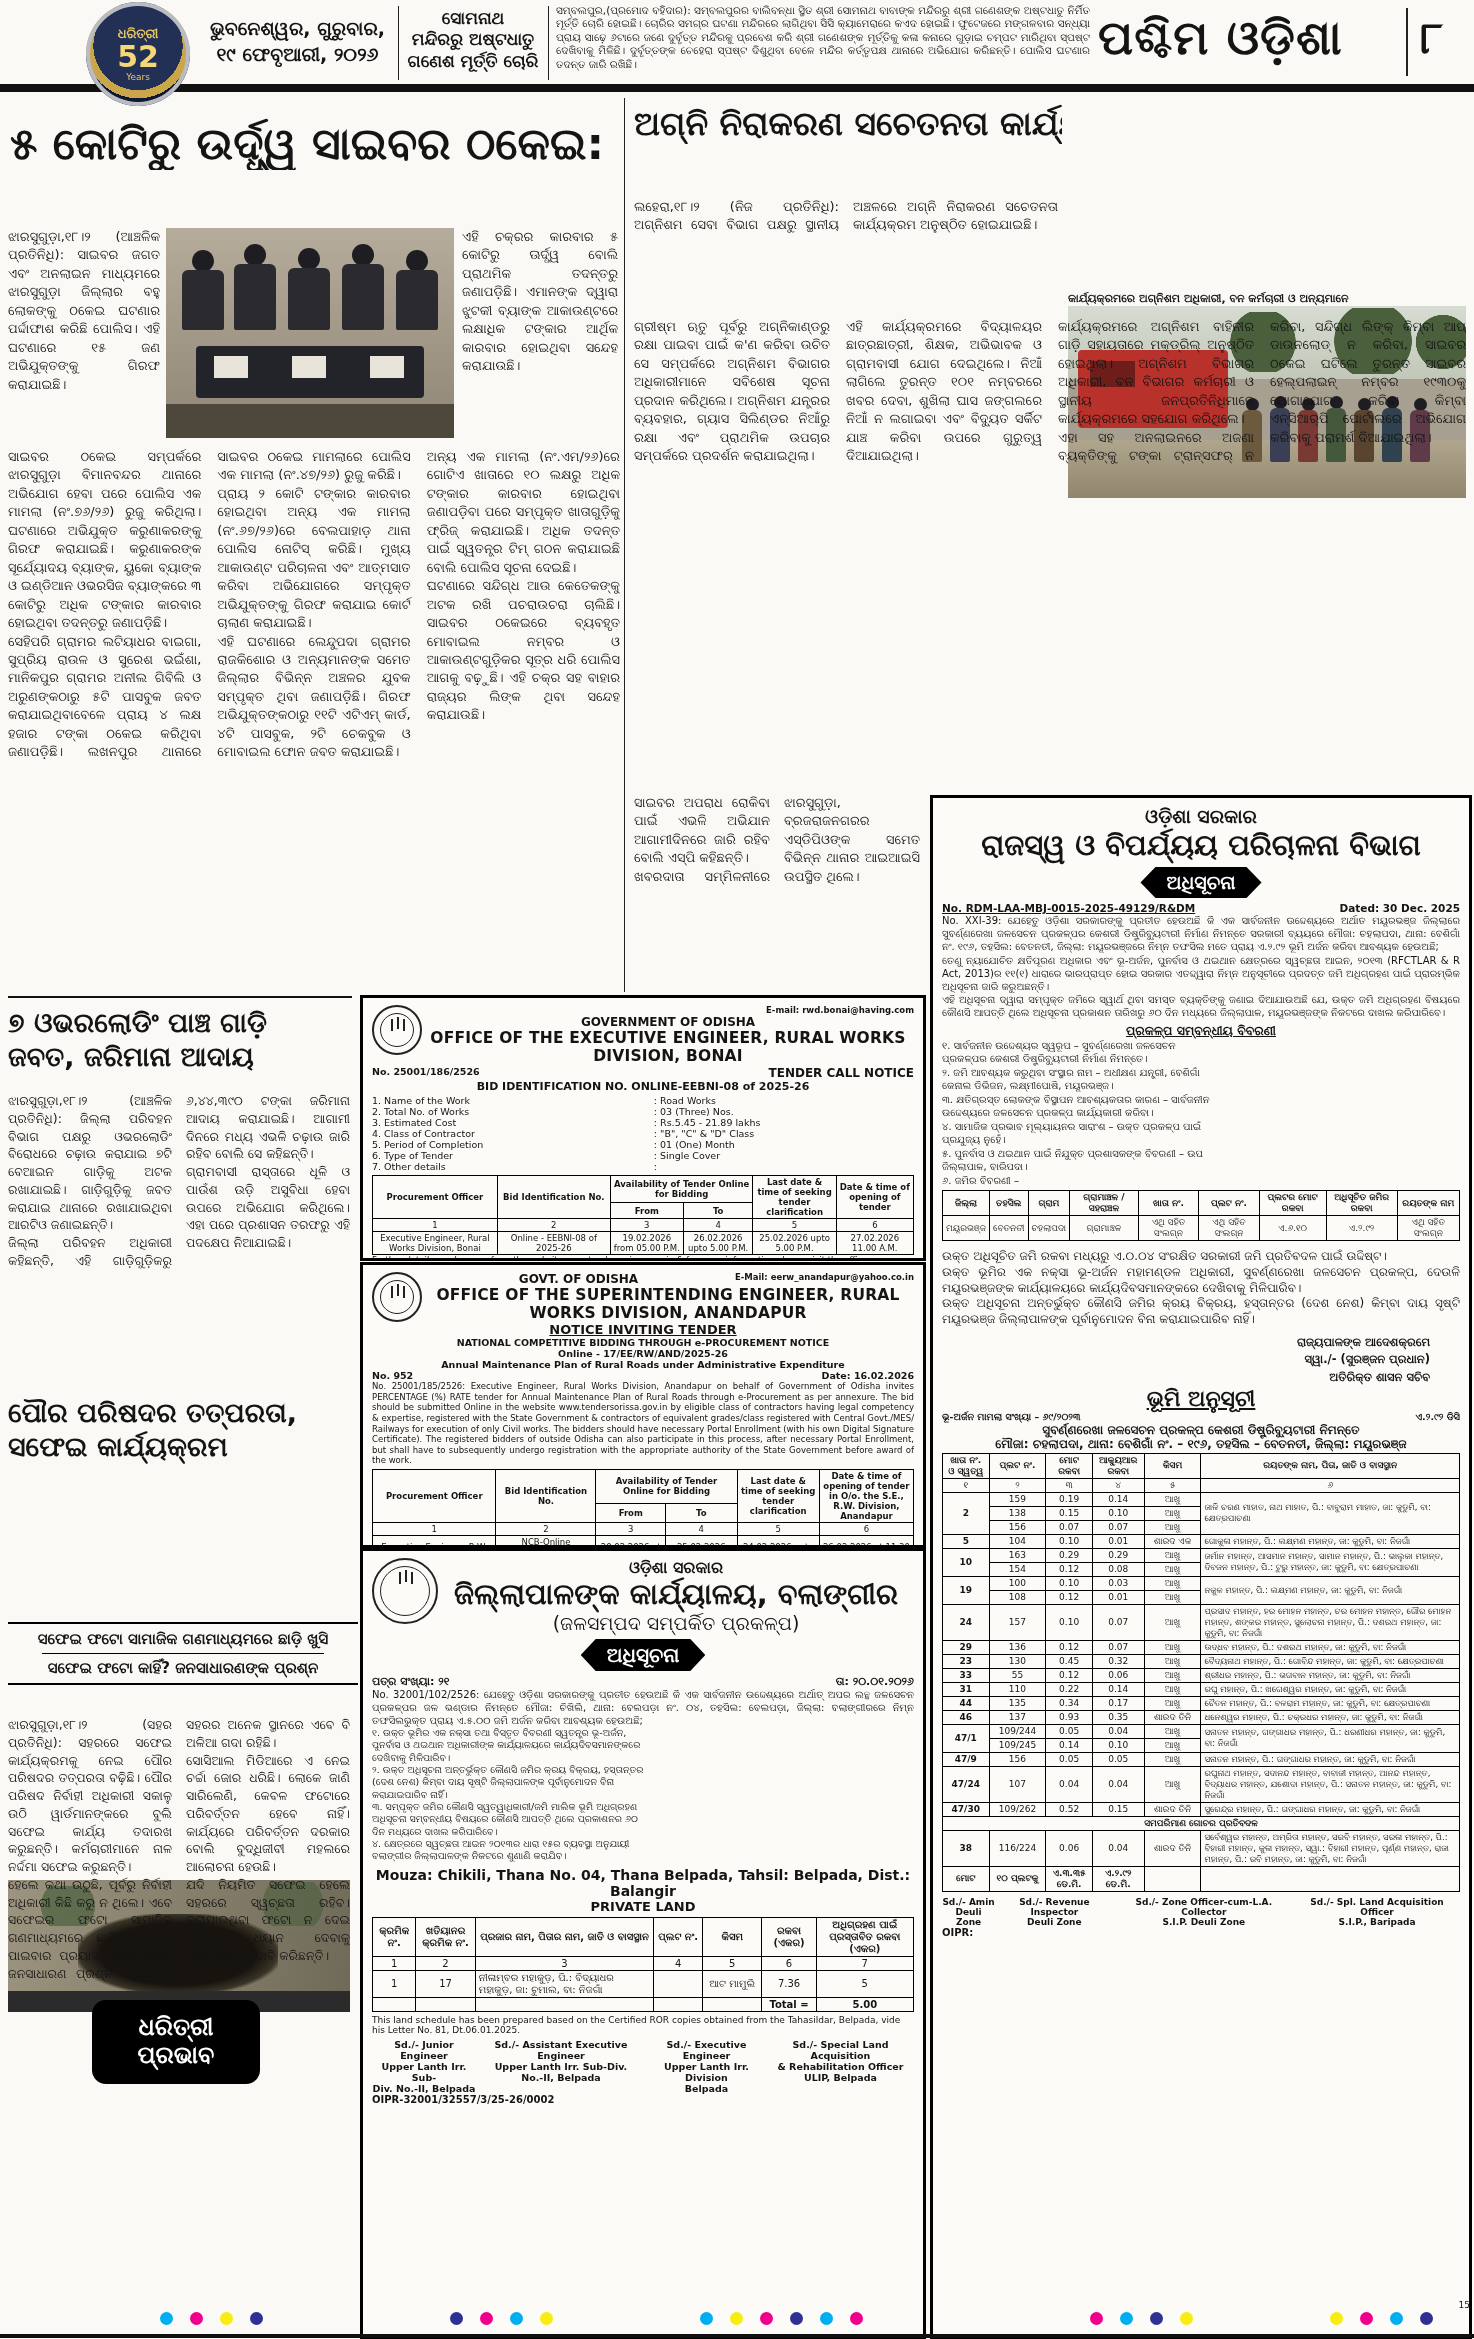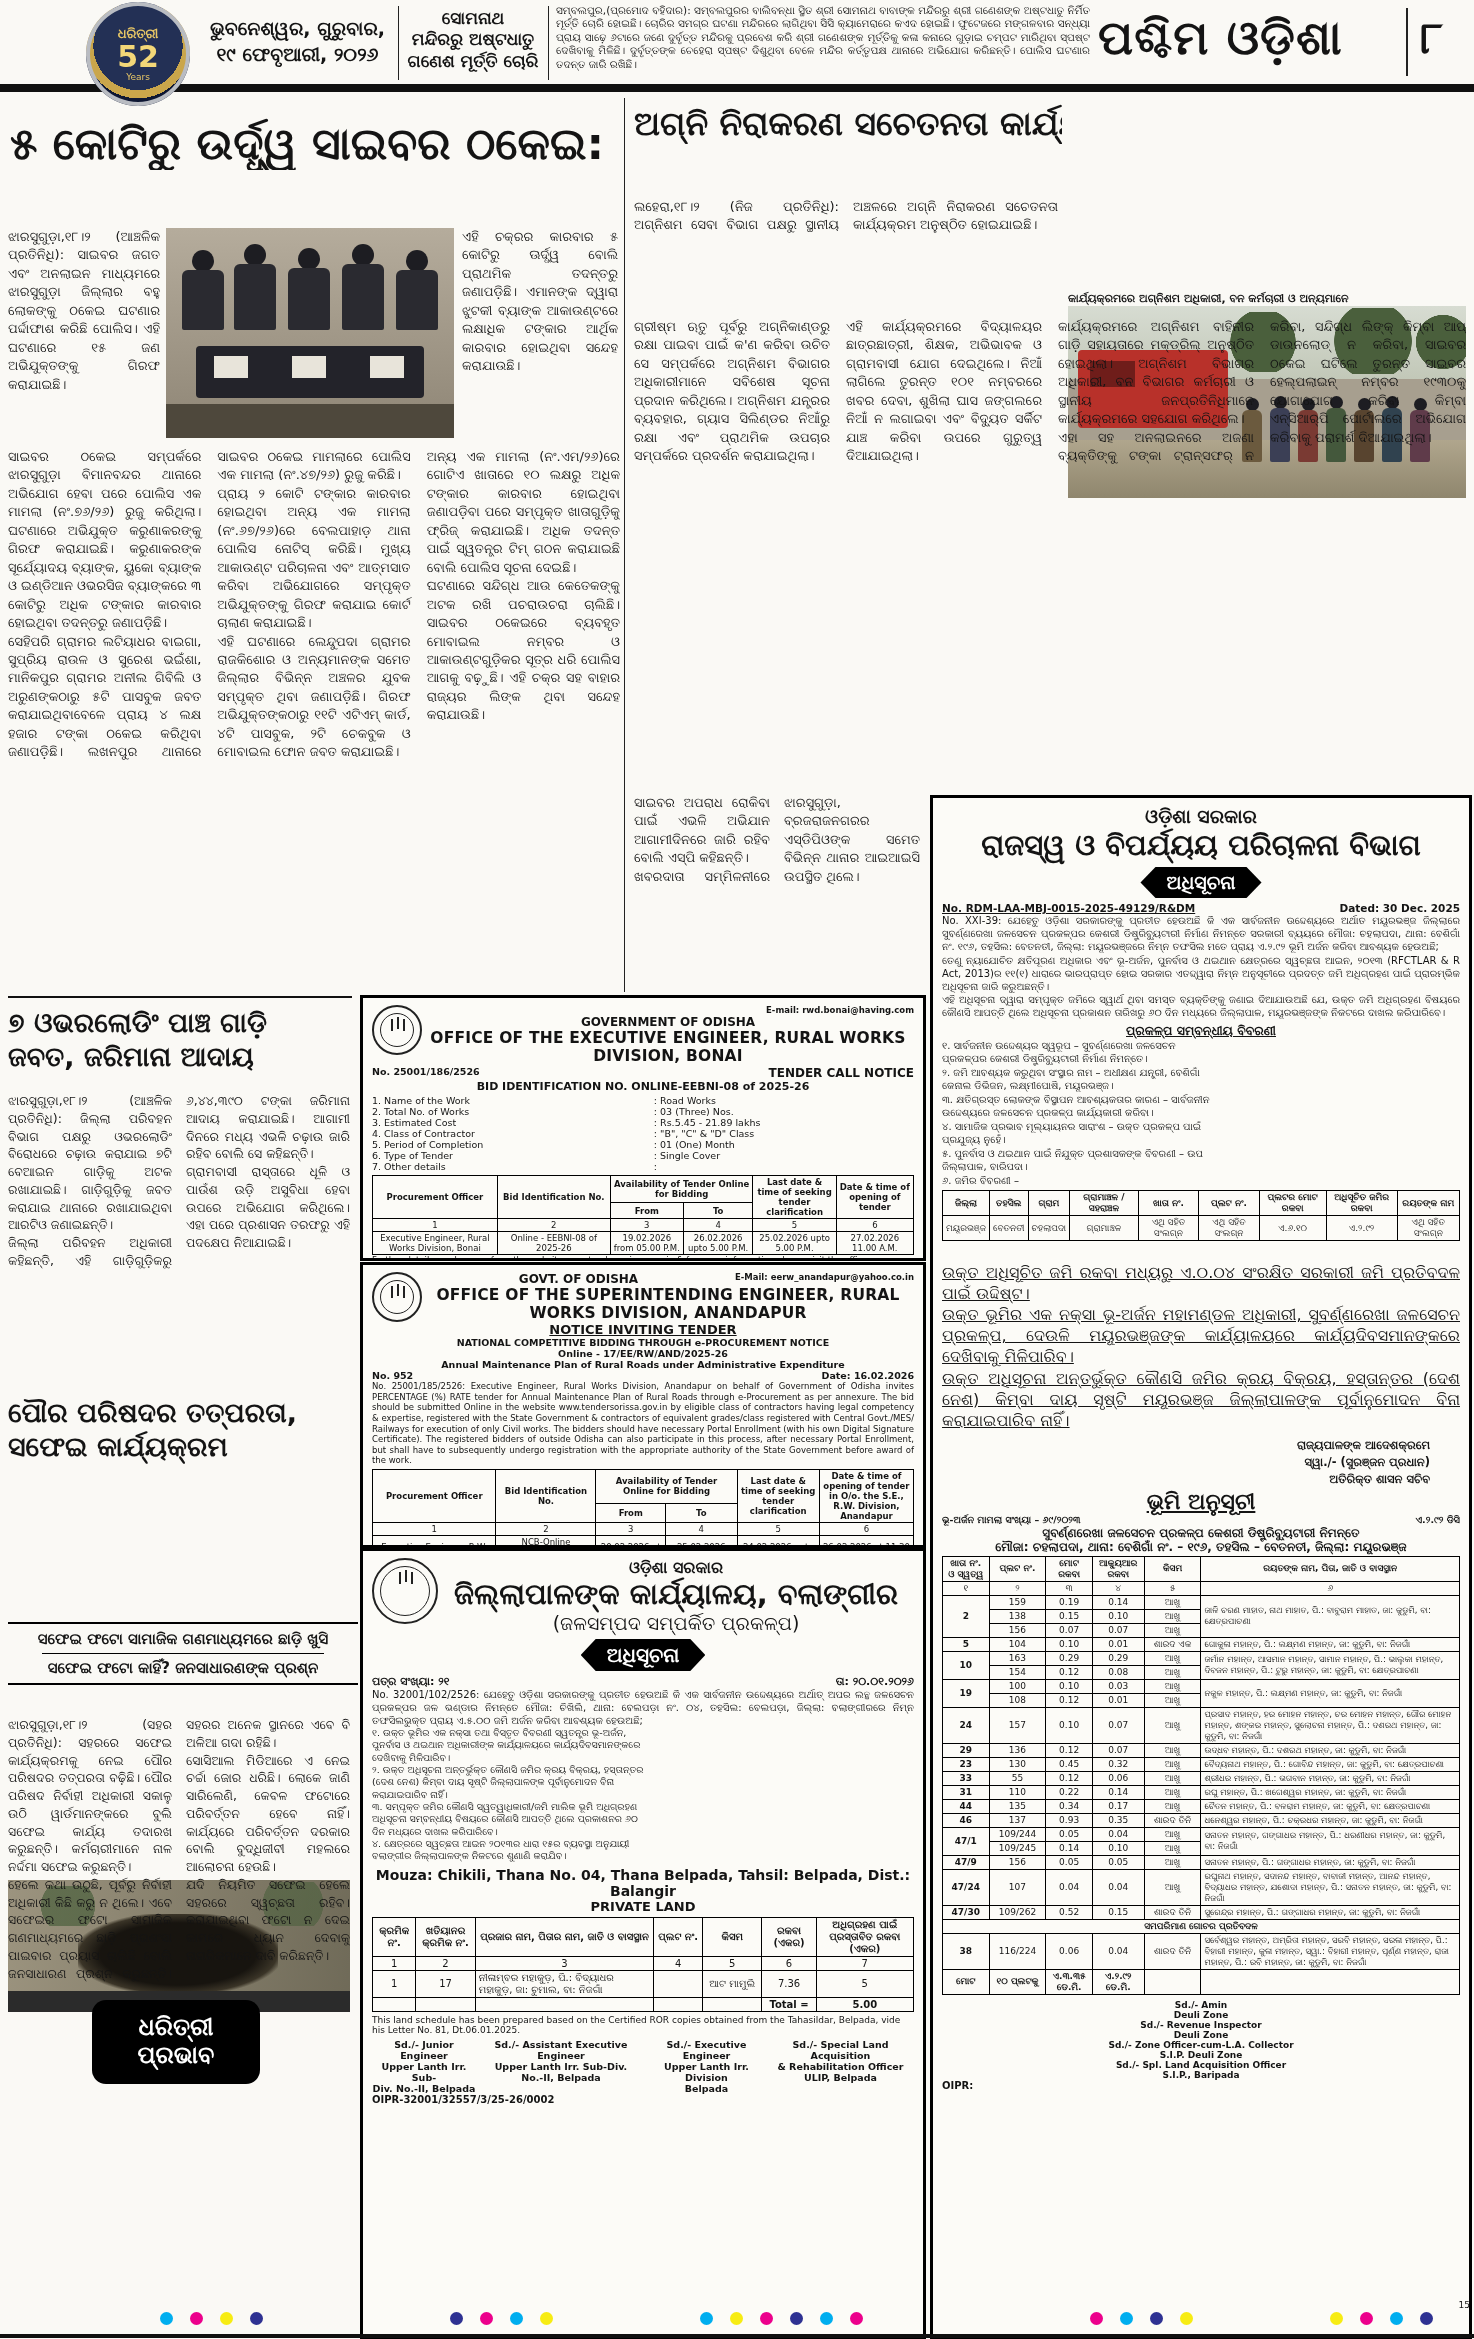--- a/index.html
+++ b/index.html
@@ -471,21 +471,21 @@
           <td>ଚହଲାପଦା</td>
           <td>ଗ୍ରାମାଞ୍ଚଳ</td>
           <td>ଏଥି ସହିତ ସଂଲଗ୍ନ</td>
           <td>ଏଥି ସହିତ ସଂଲଗ୍ନ</td>
           <td>ଏ.୬.୧୦</td>
           <td>ଏ.୨.୯୨</td>
           <td>ଏଥି ସହିତ ସଂଲଗ୍ନ</td>
         </tr>
       </tbody>
         </table>
-      <div class="j pre" style="font-size:16px;line-height:1.32;margin-top:21px;text-decoration:underline;">ଉକ୍ତ ଅଧିସୂଚିତ ଜମି ରକବା ମଧ୍ୟରୁ ଏ.୦.୦୪ ସଂରକ୍ଷିତ ସରକାରୀ ଜମି ପ୍ରତିବଦଳ ପାଇଁ ଉଦ୍ଦିଷ୍ଟ।
+      <div class="j pre" style="font-size:12px;line-height:1.32;margin-top:8px;">ଉକ୍ତ ଅଧିସୂଚିତ ଜମି ରକବା ମଧ୍ୟରୁ ଏ.୦.୦୪ ସଂରକ୍ଷିତ ସରକାରୀ ଜମି ପ୍ରତିବଦଳ ପାଇଁ ଉଦ୍ଦିଷ୍ଟ।
 ଉକ୍ତ ଭୂମିର ଏକ ନକ୍ସା ଭୂ-ଅର୍ଜନ ମହାମଣ୍ଡଳ ଅଧିକାରୀ, ସୁବର୍ଣ୍ଣରେଖା ଜଳସେଚନ ପ୍ରକଳ୍ପ, ଦେଉଳି ମୟୂରଭଞ୍ଜଙ୍କ କାର୍ଯ୍ୟାଳୟରେ କାର୍ଯ୍ୟଦିବସମାନଙ୍କରେ ଦେଖିବାକୁ ମିଳିପାରିବ।
 ଉକ୍ତ ଅଧିସୂଚନା ଅନ୍ତର୍ଭୁକ୍ତ କୌଣସି ଜମିର କ୍ରୟ ବିକ୍ରୟ, ହସ୍ତାନ୍ତର (ଦେଶ ନେଶ) କିମ୍ବା ଦାୟ ସୃଷ୍ଟି ମୟୂରଭଞ୍ଜ ଜିଲ୍ଲାପାଳଙ୍କ ପୂର୍ବାନୁମୋଦନ ବିନା କରାଯାଇପାରିବ ନାହିଁ।</div>
       <div style="text-align:right;font-size:11.5px;font-weight:bold;line-height:1.5;margin:6px 30px 0 0;">
         <div>ରାଜ୍ୟପାଳଙ୍କ ଆଦେଶକ୍ରମେ</div>
         <div>ସ୍ୱା./- (ସୁରଞ୍ଜନ ପ୍ରଧାନ)</div>
         <div>ଅତିରିକ୍ତ ଶାସନ ସଚିବ</div>
       </div>
       <div class="c b" style="font-size:22px;text-decoration:underline;">ଭୂମି ଅନୁସୂଚୀ</div>
       <div style="display:flex;justify-content:space-between;font-size:9.5px;font-weight:bold;">
         <span>ଭୂ-ଅର୍ଜନ ମାମଲା ସଂଖ୍ୟା – ୬୯/୨୦୨୩</span>
@@ -677,21 +677,21 @@
             <tr>
               <td class="c b">ମୋଟ</td>
               <td class="c b">୧୦ ପ୍ଲଟକୁ</td>
               <td class="c b">ଏ.୩.୩୫ ଡେ.ମି.</td>
               <td class="c b">ଏ.୨.୯୨ ଡେ.ମି.</td>
               <td class="c b"></td>
               <td class="c b"></td>
             </tr>
           </tbody>
       </table>
-      <div style="display:flex;justify-content:space-between;margin-top:5px;flex-direction:column;">
+      <div style="display:flex;justify-content:space-between;margin-top:5px;">
         <div class="pre b c" style="font-size:9px;">Sd./- Amin
 Deuli Zone</div>
         <div class="pre b c" style="font-size:9px;">Sd./- Revenue Inspector
 Deuli Zone</div>
         <div class="pre b c" style="font-size:9px;">Sd./- Zone Officer-cum-L.A. Collector
 S.I.P. Deuli Zone</div>
         <div class="pre b c" style="font-size:9px;text-align:center;">Sd./- Spl. Land Acquisition Officer
 S.I.P., Baripada</div>
       </div>
       <div class="b" style="font-size:10px;">OIPR:</div>

